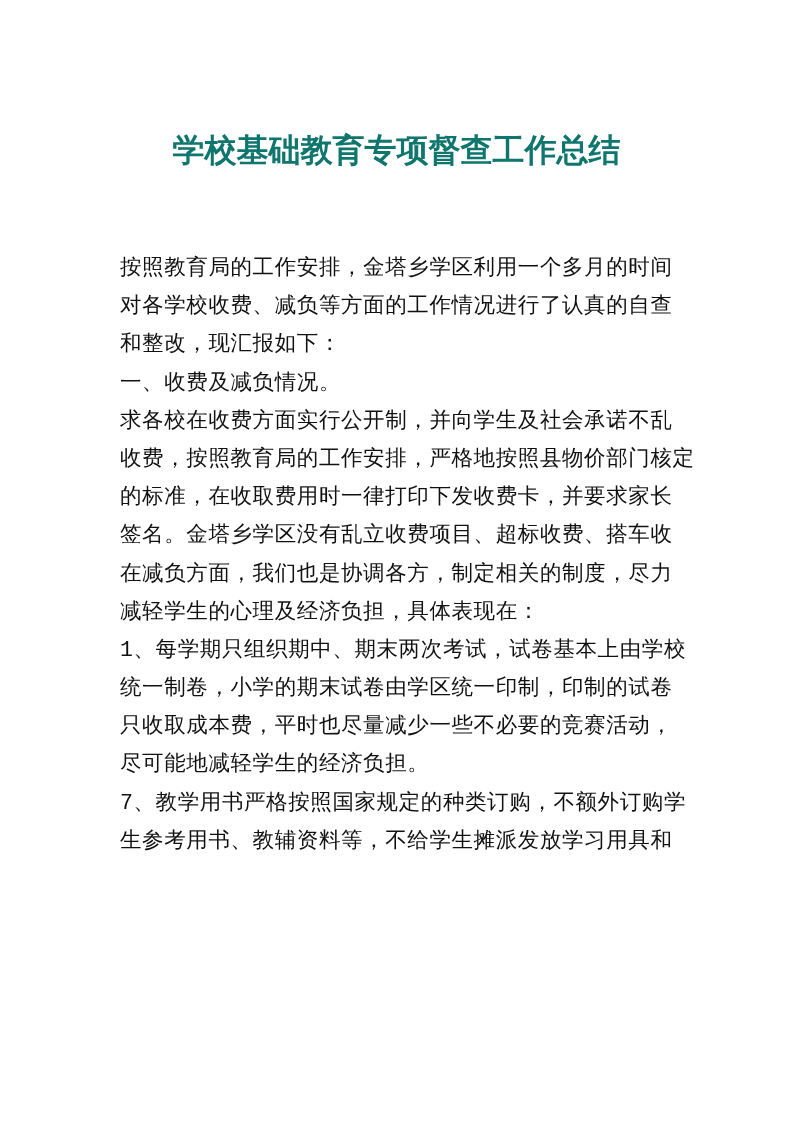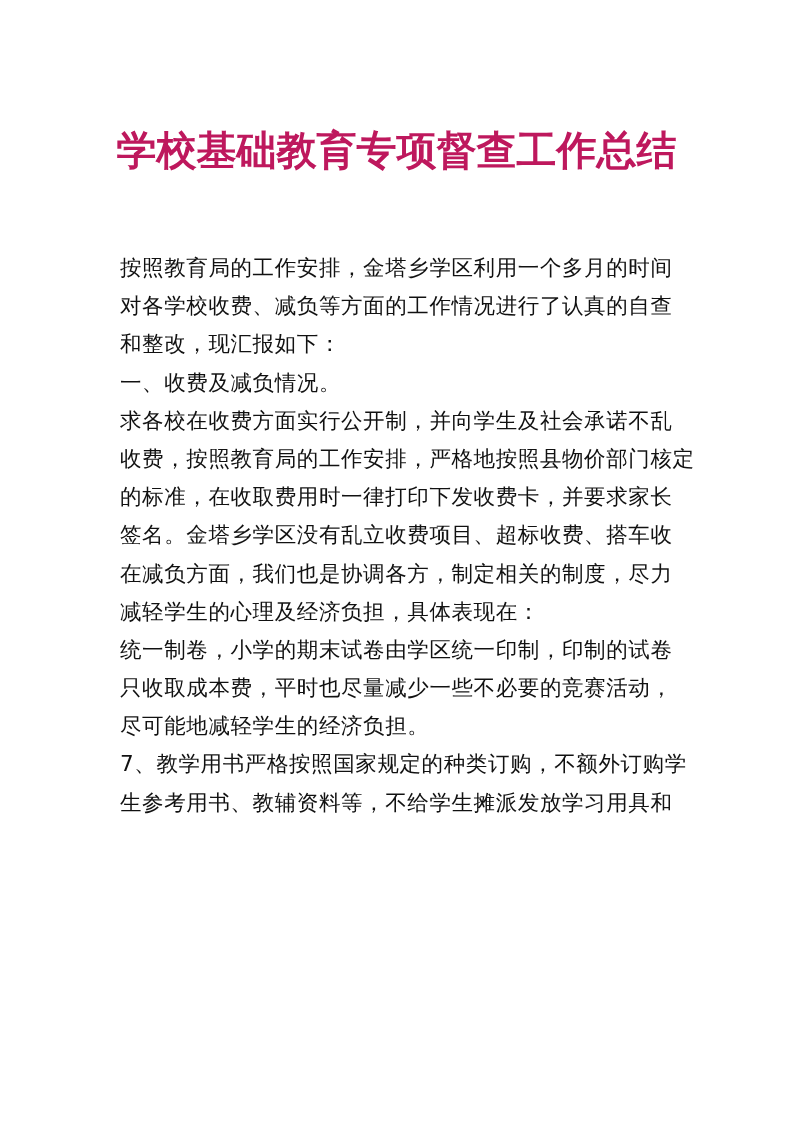--- a/index.html
+++ b/index.html
@@ -21,31 +21,32 @@
       width: 793px;
       height: 1122px;
       background: #ffffff;
     }
     .title {
       position: absolute;
       top: 130px;
       left: 0;
       width: 793px;
       text-align: center;
-      font-size: 40px;
+      font-size: 32px;
       font-weight: bold;
       line-height: 40px;
       letter-spacing: 0px;
-      color: #be185d;
+      color: #0f766e;
     }
     .body {
       position: absolute;
       top: 249px;
       left: 120px;
       width: 556px;
+      font-family: Liberation Mono, monospace;
     }
     .line {
       height: 38.2px;
       line-height: 38.2px;
       font-size: 21.5px;
       white-space: nowrap;
       overflow: visible;
       color: #111111;
       letter-spacing: 0.6px;
     }
@@ -59,19 +60,20 @@
     <div class="line">按照教育局的工作安排，金塔乡学区利用一个多月的时间</div>
     <div class="line">对各学校收费、减负等方面的工作情况进行了认真的自查</div>
     <div class="line">和整改，现汇报如下：</div>
     <div class="line">一、收费及减负情况。</div>
     <div class="line">求各校在收费方面实行公开制，并向学生及社会承诺不乱</div>
     <div class="line">收费，按照教育局的工作安排，严格地按照县物价部门核定</div>
     <div class="line">的标准，在收取费用时一律打印下发收费卡，并要求家长</div>
     <div class="line">签名。金塔乡学区没有乱立收费项目、超标收费、搭车收</div>
     <div class="line">在减负方面，我们也是协调各方，制定相关的制度，尽力</div>
     <div class="line">减轻学生的心理及经济负担，具体表现在：</div>
+    <div class="line">1、每学期只组织期中、期末两次考试，试卷基本上由学校</div>
     <div class="line">统一制卷，小学的期末试卷由学区统一印制，印制的试卷</div>
     <div class="line">只收取成本费，平时也尽量减少一些不必要的竞赛活动，</div>
     <div class="line">尽可能地减轻学生的经济负担。</div>
     <div class="line">7、教学用书严格按照国家规定的种类订购，不额外订购学</div>
     <div class="line">生参考用书、教辅资料等，不给学生摊派发放学习用具和</div>
   </div>
 </div>
 
 </body></html>

